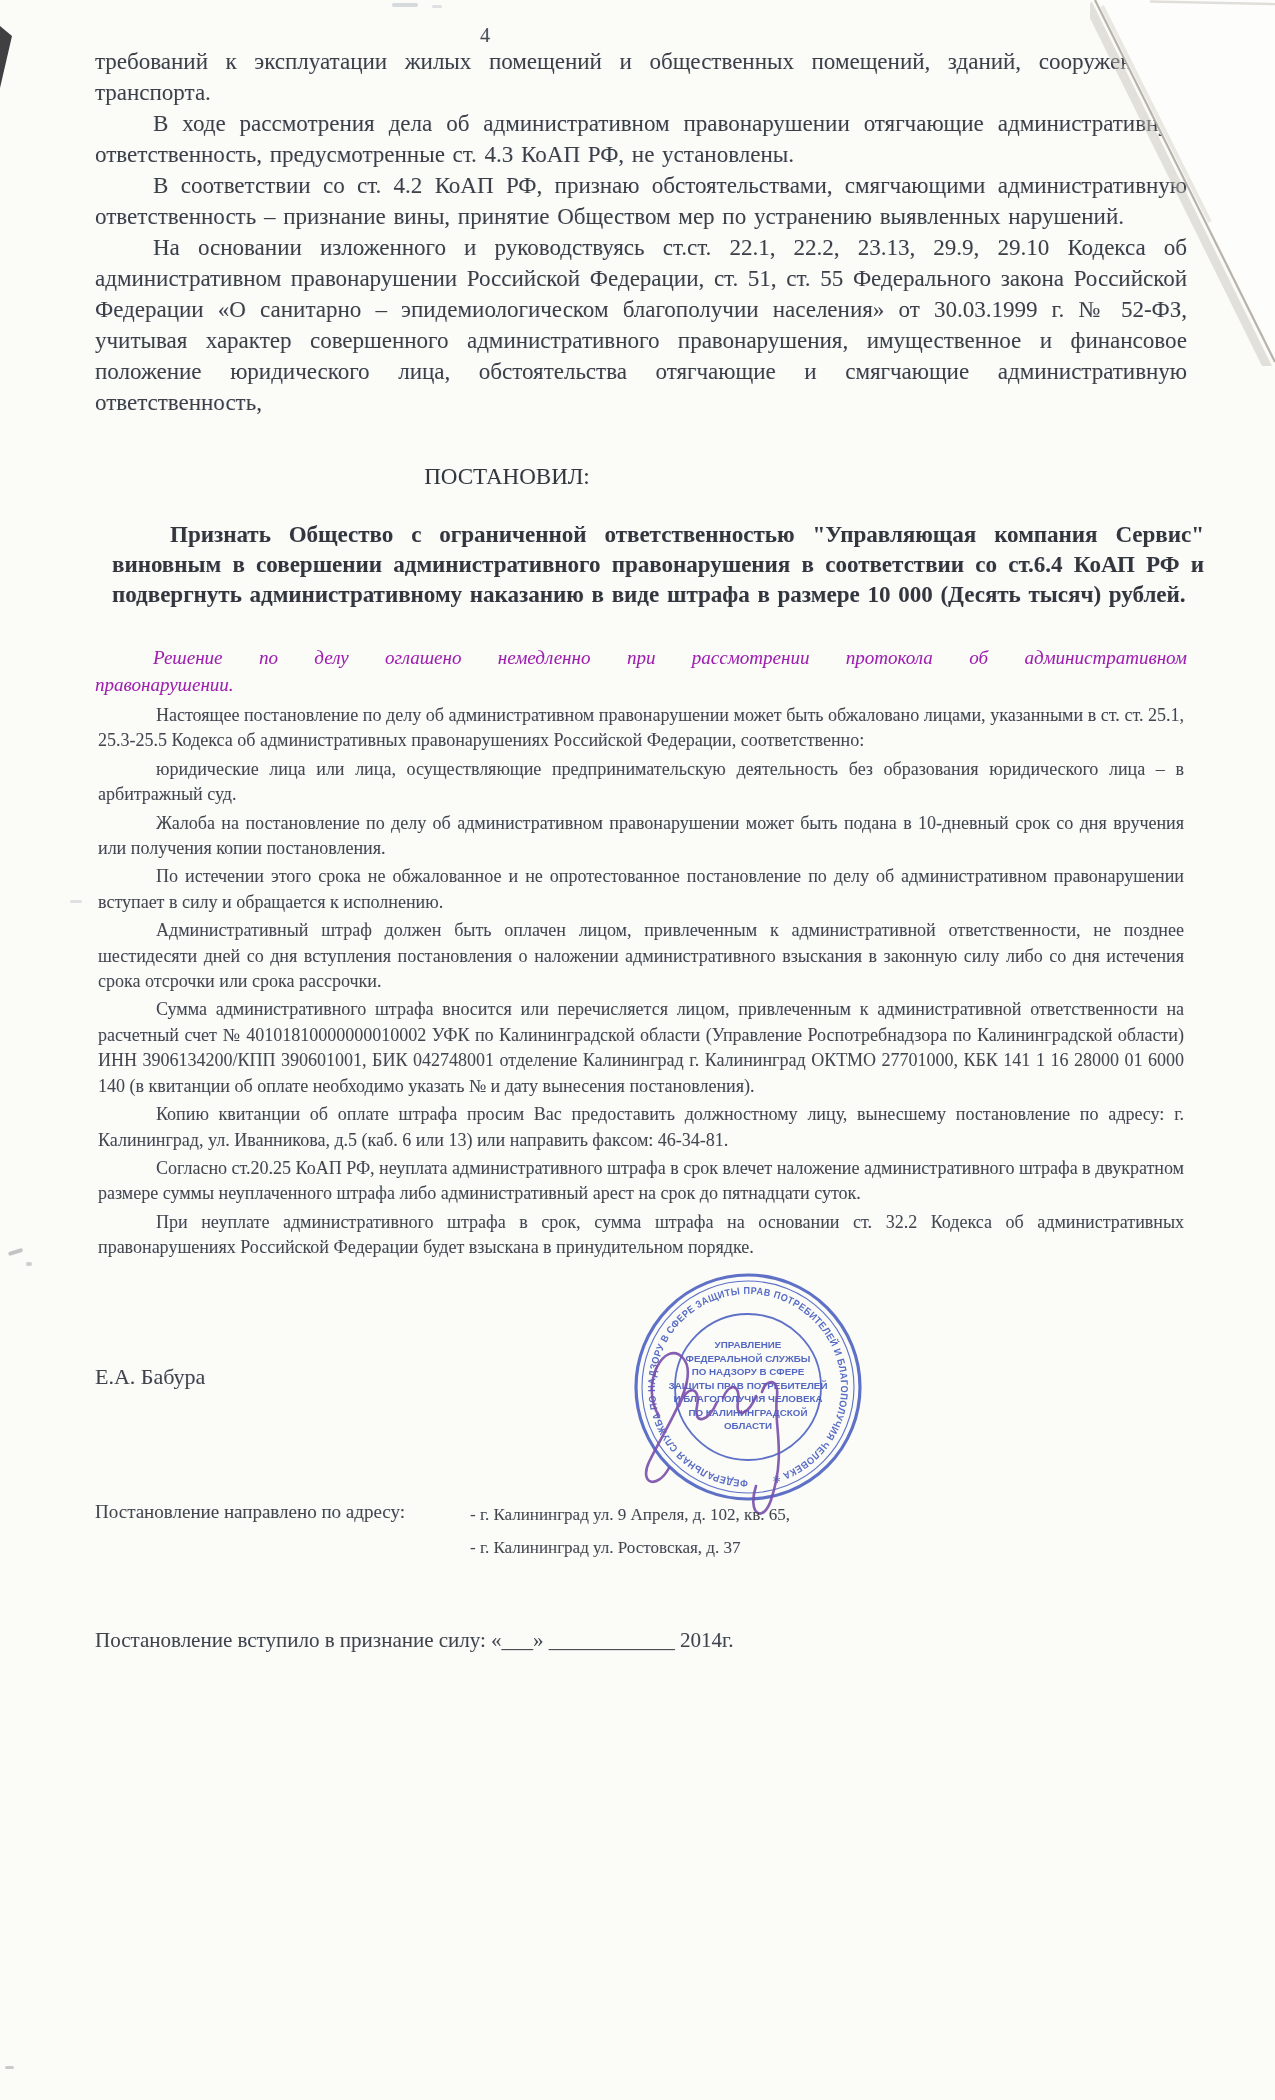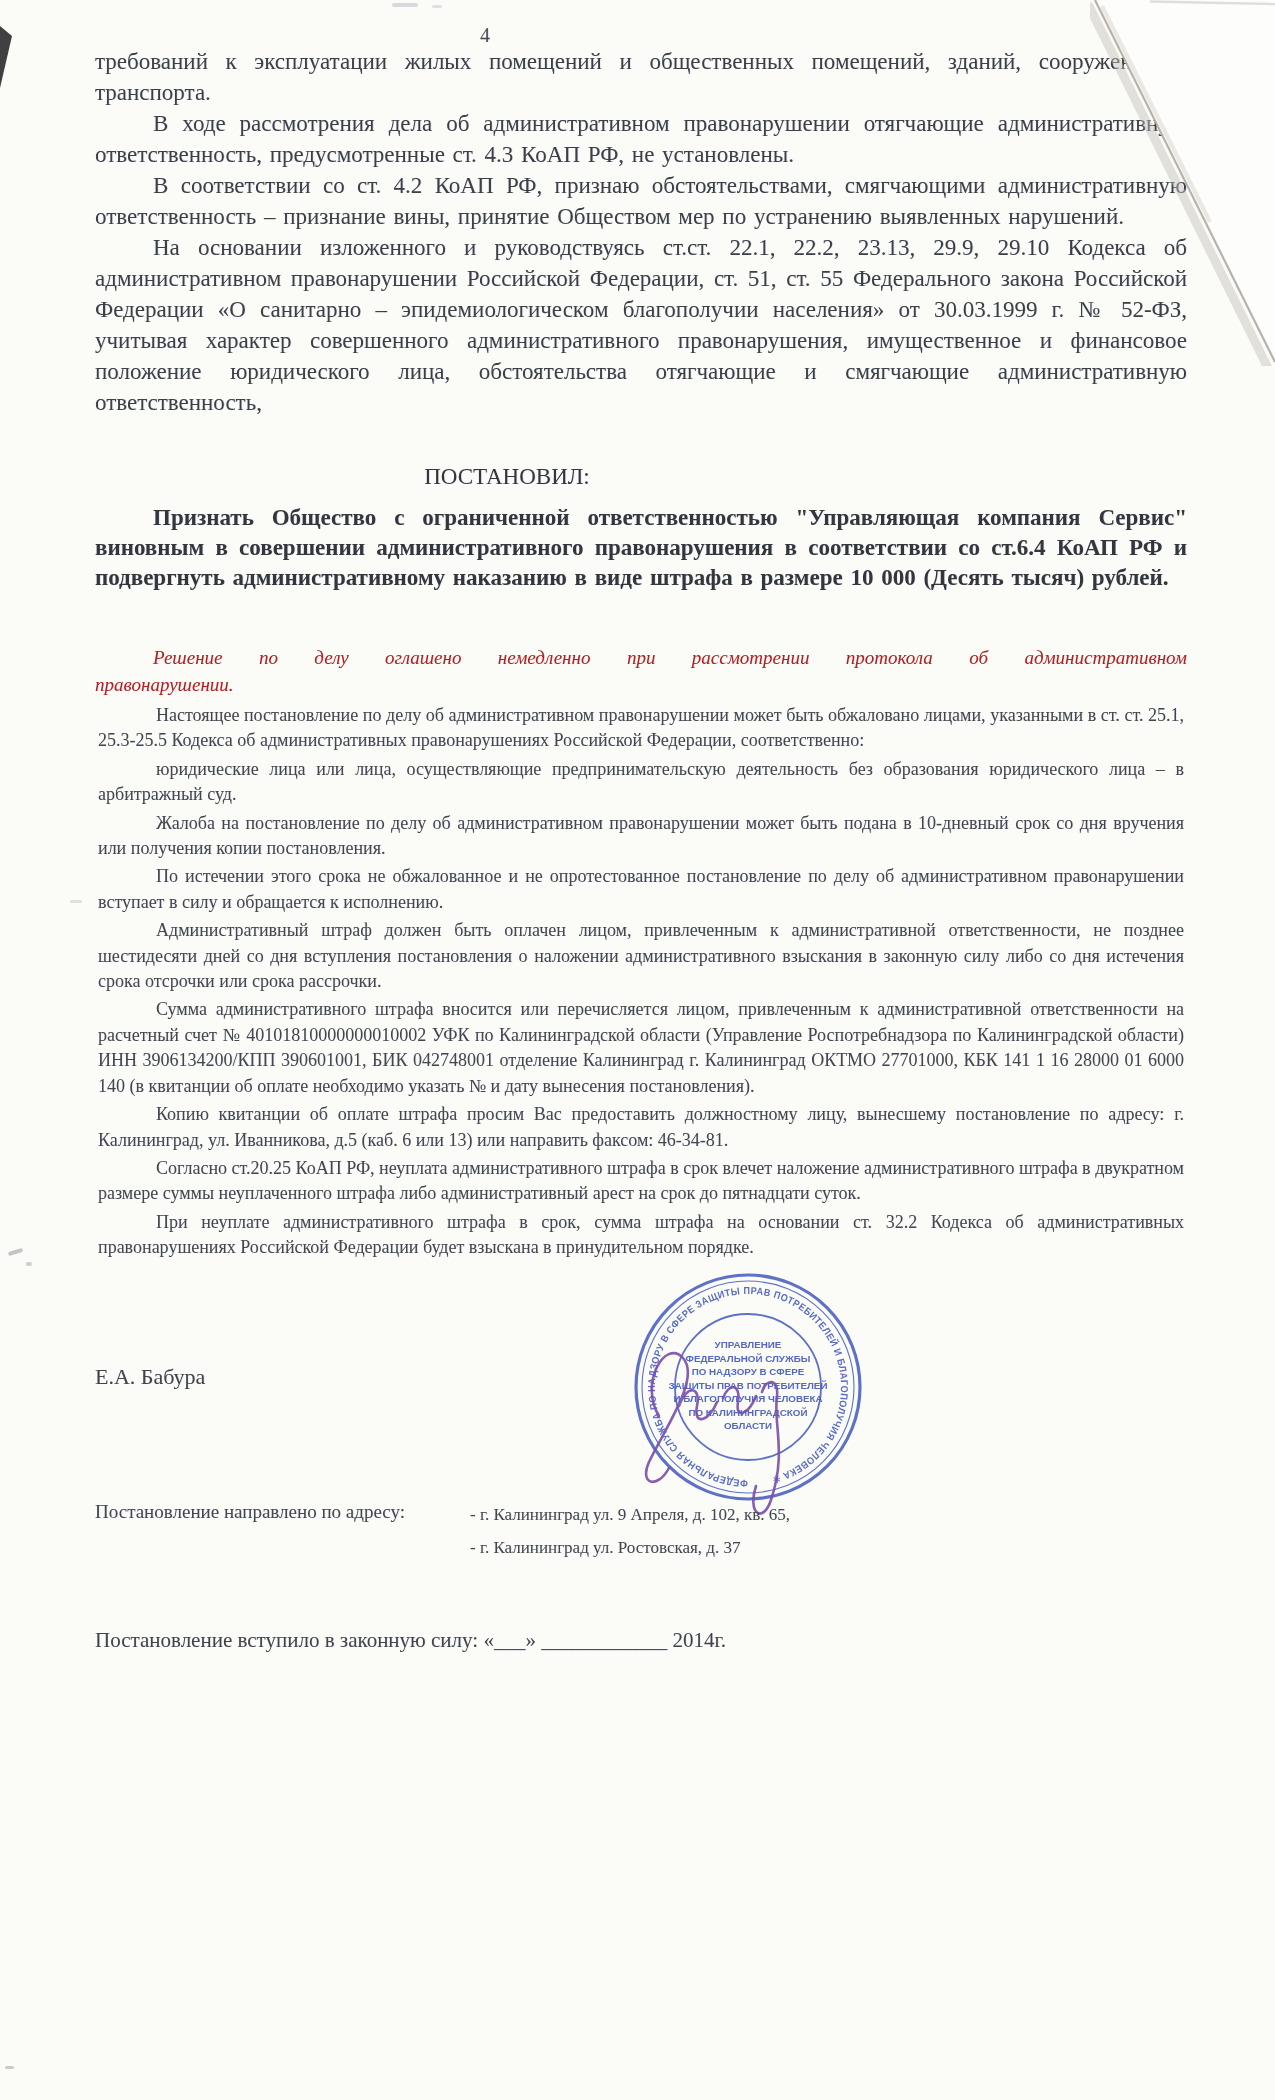--- a/index.html
+++ b/index.html
@@ -18,26 +18,26 @@
   .top-block{top:46px;font-size:23px;line-height:31px;text-align:justify;word-spacing:2px;}
   .top-block p{margin:0;}
   .top-block p.indent{text-indent:58px;}
   .res-heading{
     top:464px;font-size:23px;font-weight:normal;text-align:center;
     padding-right:268px;box-sizing:border-box;color:#35353d;
     text-shadow:0.7px 0 0 rgba(110,170,200,0.22);
   }
   .res-text{
     top:503px;font-size:23px;line-height:30px;font-weight:bold;text-align:justify;
-    text-indent:58px;color:#35353d;margin:0;word-spacing:2px;
+    text-indent:58px;color:#35353d;margin:17px;word-spacing:2px;
     text-shadow:0.7px 0 0 rgba(110,170,200,0.22);
   }
   .italic-note{
     top:644px;font-size:19px;line-height:27px;font-style:italic;text-align:justify;
-    text-indent:58px;margin:0;word-spacing:18px;color:#b91c1c;
+    text-indent:58px;margin:0;word-spacing:18px;color:#a21caf;
     text-shadow:0.6px 0 0 rgba(110,170,200,0.2);
   }
   .info-block{top:700px;font-size:18px;line-height:25.4px;text-align:justify;color:#45454e;}
   .info-block p{margin:3px;text-indent:58px;text-shadow:0.6px 0 0 rgba(110,170,200,0.2);}
   .sig-block{
     top:1358px;display:flex;justify-content:space-between;align-items:flex-end;
     font-size:22px;line-height:37px;color:#42424b;
   }
   .sig-left div{text-shadow:0.6px 0 0 rgba(110,170,200,0.2);}
   .sig-right{font-size:22px;padding-right:2px;text-shadow:0.6px 0 0 rgba(110,170,200,0.2);}
@@ -137,21 +137,21 @@
     </div>
 
     <div class="col sent-block">
       <div class="sent-label">Постановление направлено по адресу:</div>
       <div class="sent-addresses">
         <div>- г. Калининград ул. 9 Апреля, д. 102, кв. 65,</div>
         <div>- г. Калининград ул. Ростовская, д. 37</div>
       </div>
     </div>
 
-    <div class="col effective-line">Постановление вступило в законную силу: «___» ____________ 2014г.</div>
+    <div class="col effective-line">Постановление вступило в признание силу: «___» ____________ 2014г.</div>
   </div>
 
   <div class="fold-wrap">
     <svg width="185" height="366" viewBox="0 0 185 366">
       <line x1="-2" y1="4" x2="178" y2="368" stroke="#c6c1b9" stroke-width="9" opacity="0.45"></line>
       <polygon points="5,0 185,0 185,362" fill="#fdfdfb"></polygon>
       <line x1="5" y1="0" x2="185" y2="362" stroke="#ada79d" stroke-width="2.2" opacity="0.85"></line>
       <line x1="12" y1="6" x2="120" y2="222" stroke="#d9d5cd" stroke-width="4" opacity="0.5"></line>
       <line x1="60" y1="1.5" x2="185" y2="4" stroke="#cac6bf" stroke-width="2.5" opacity="0.55"></line>
     </svg>

